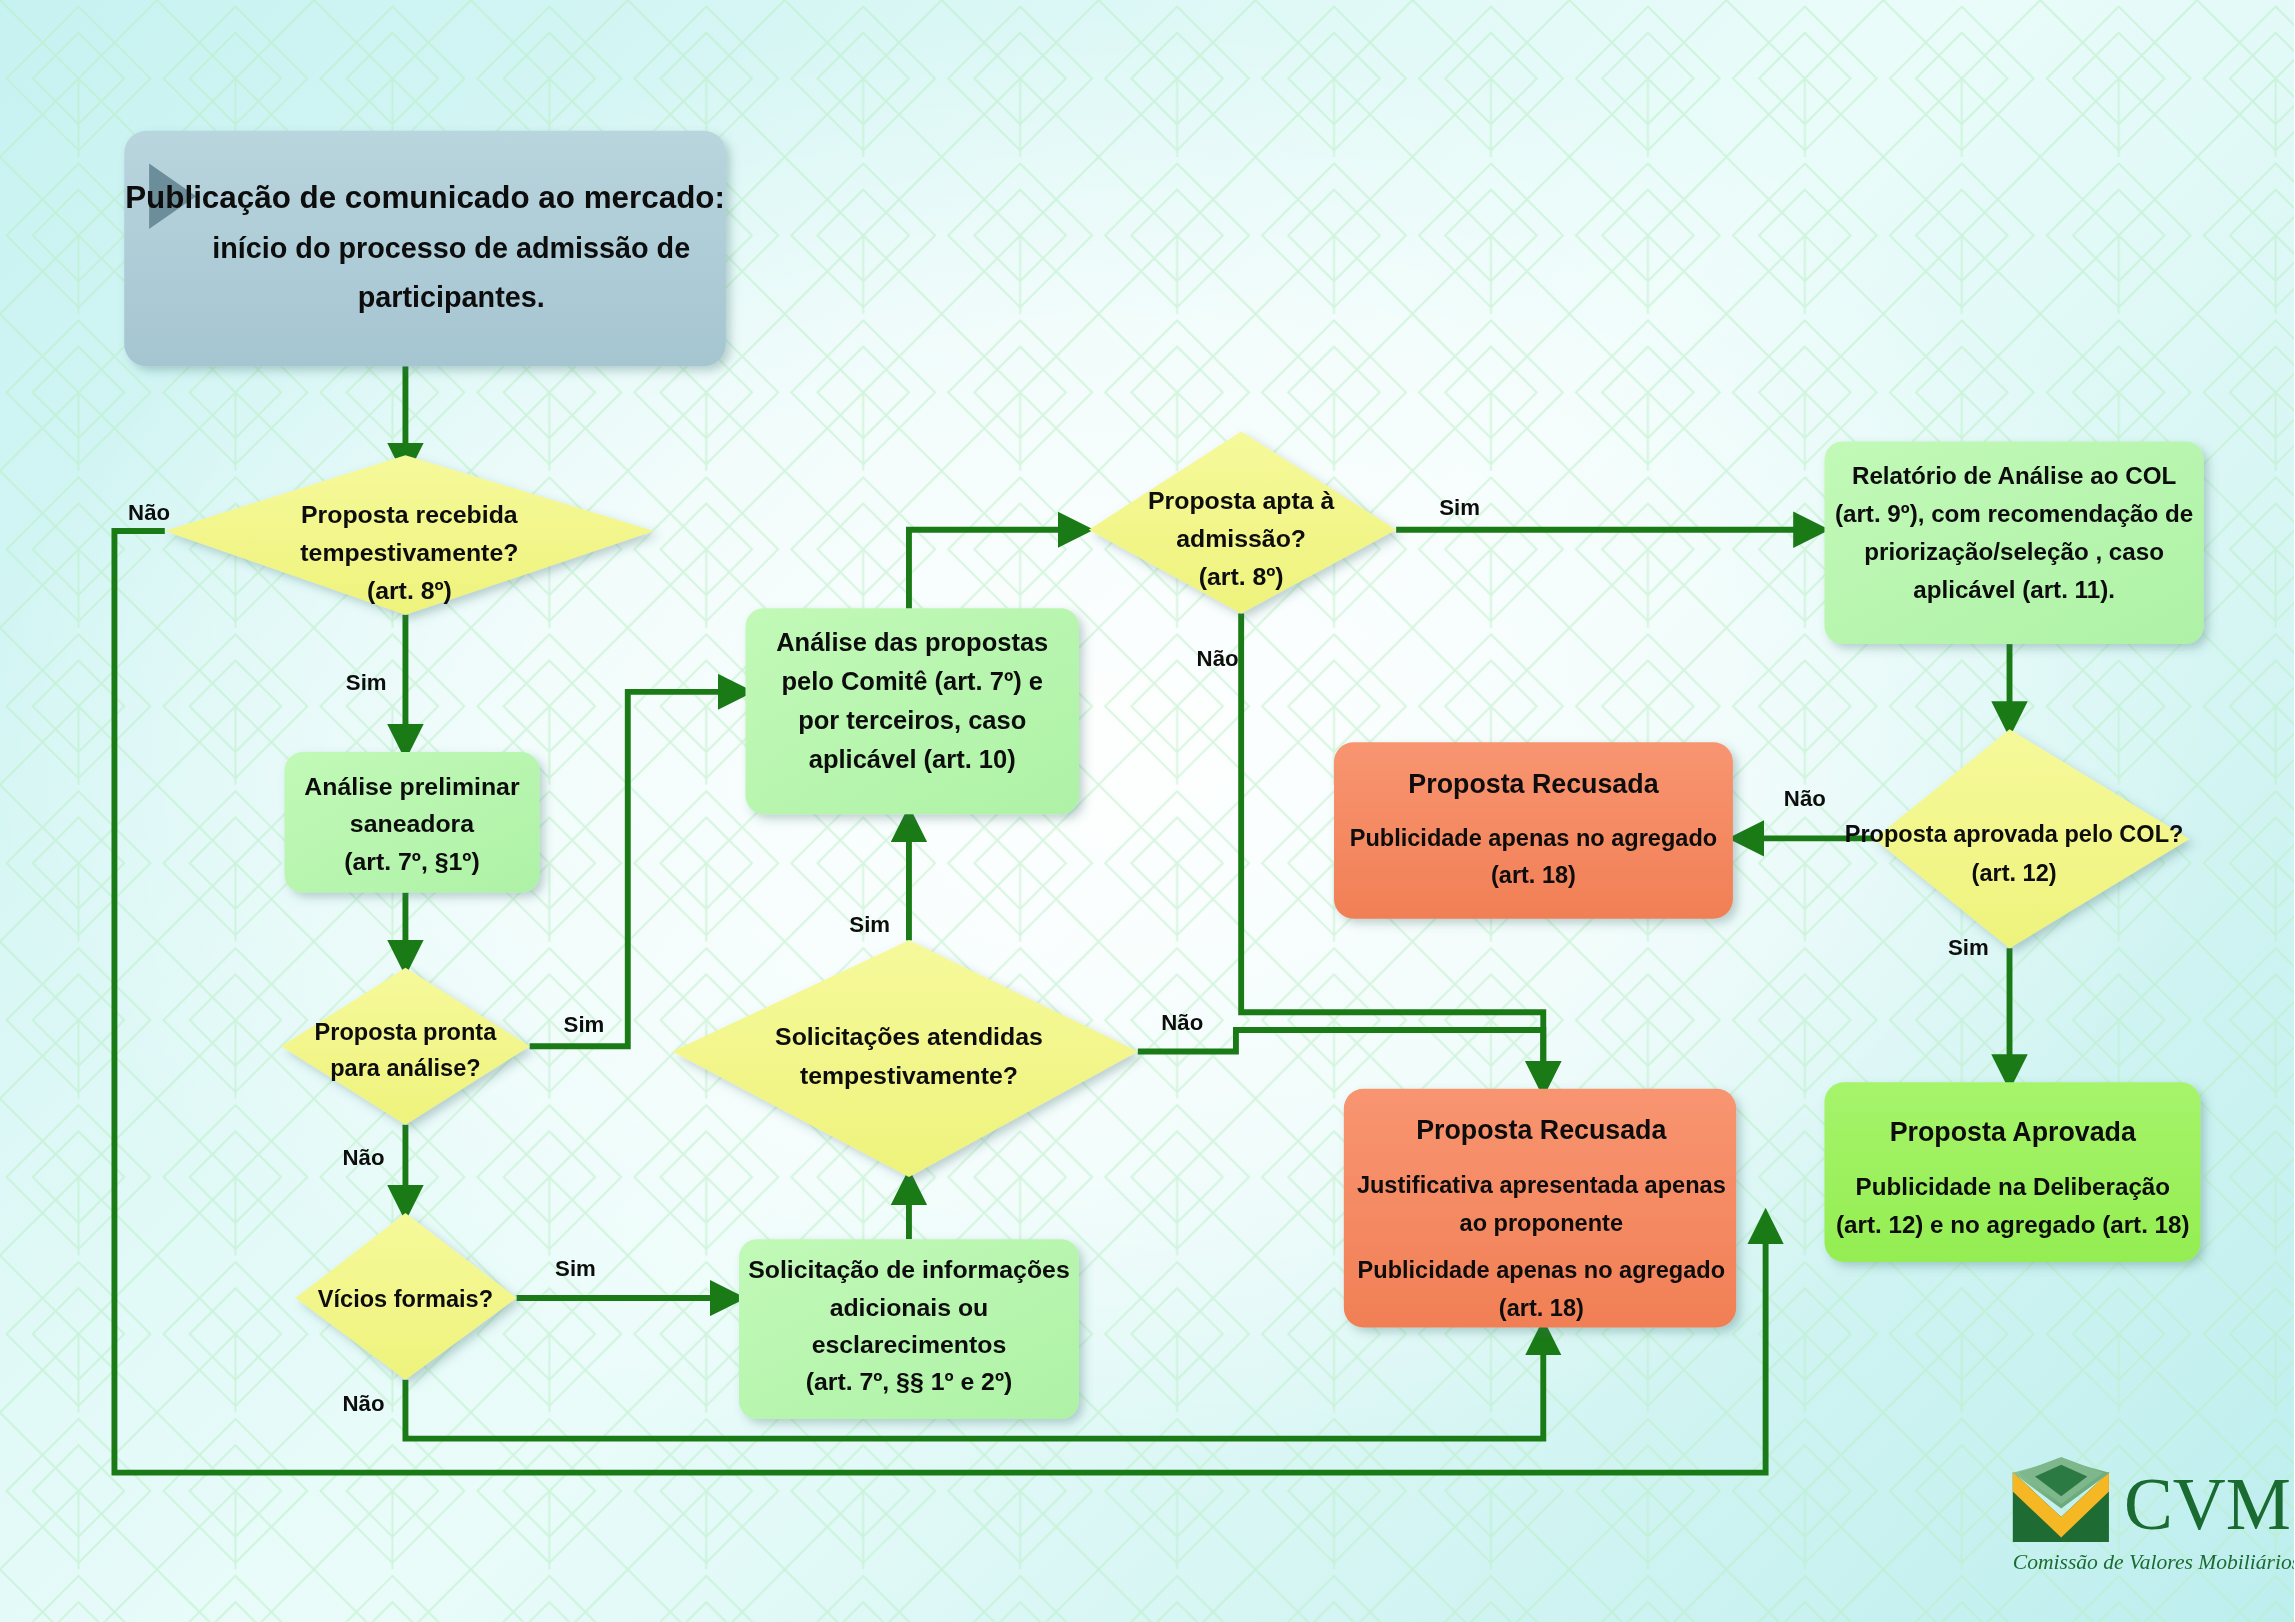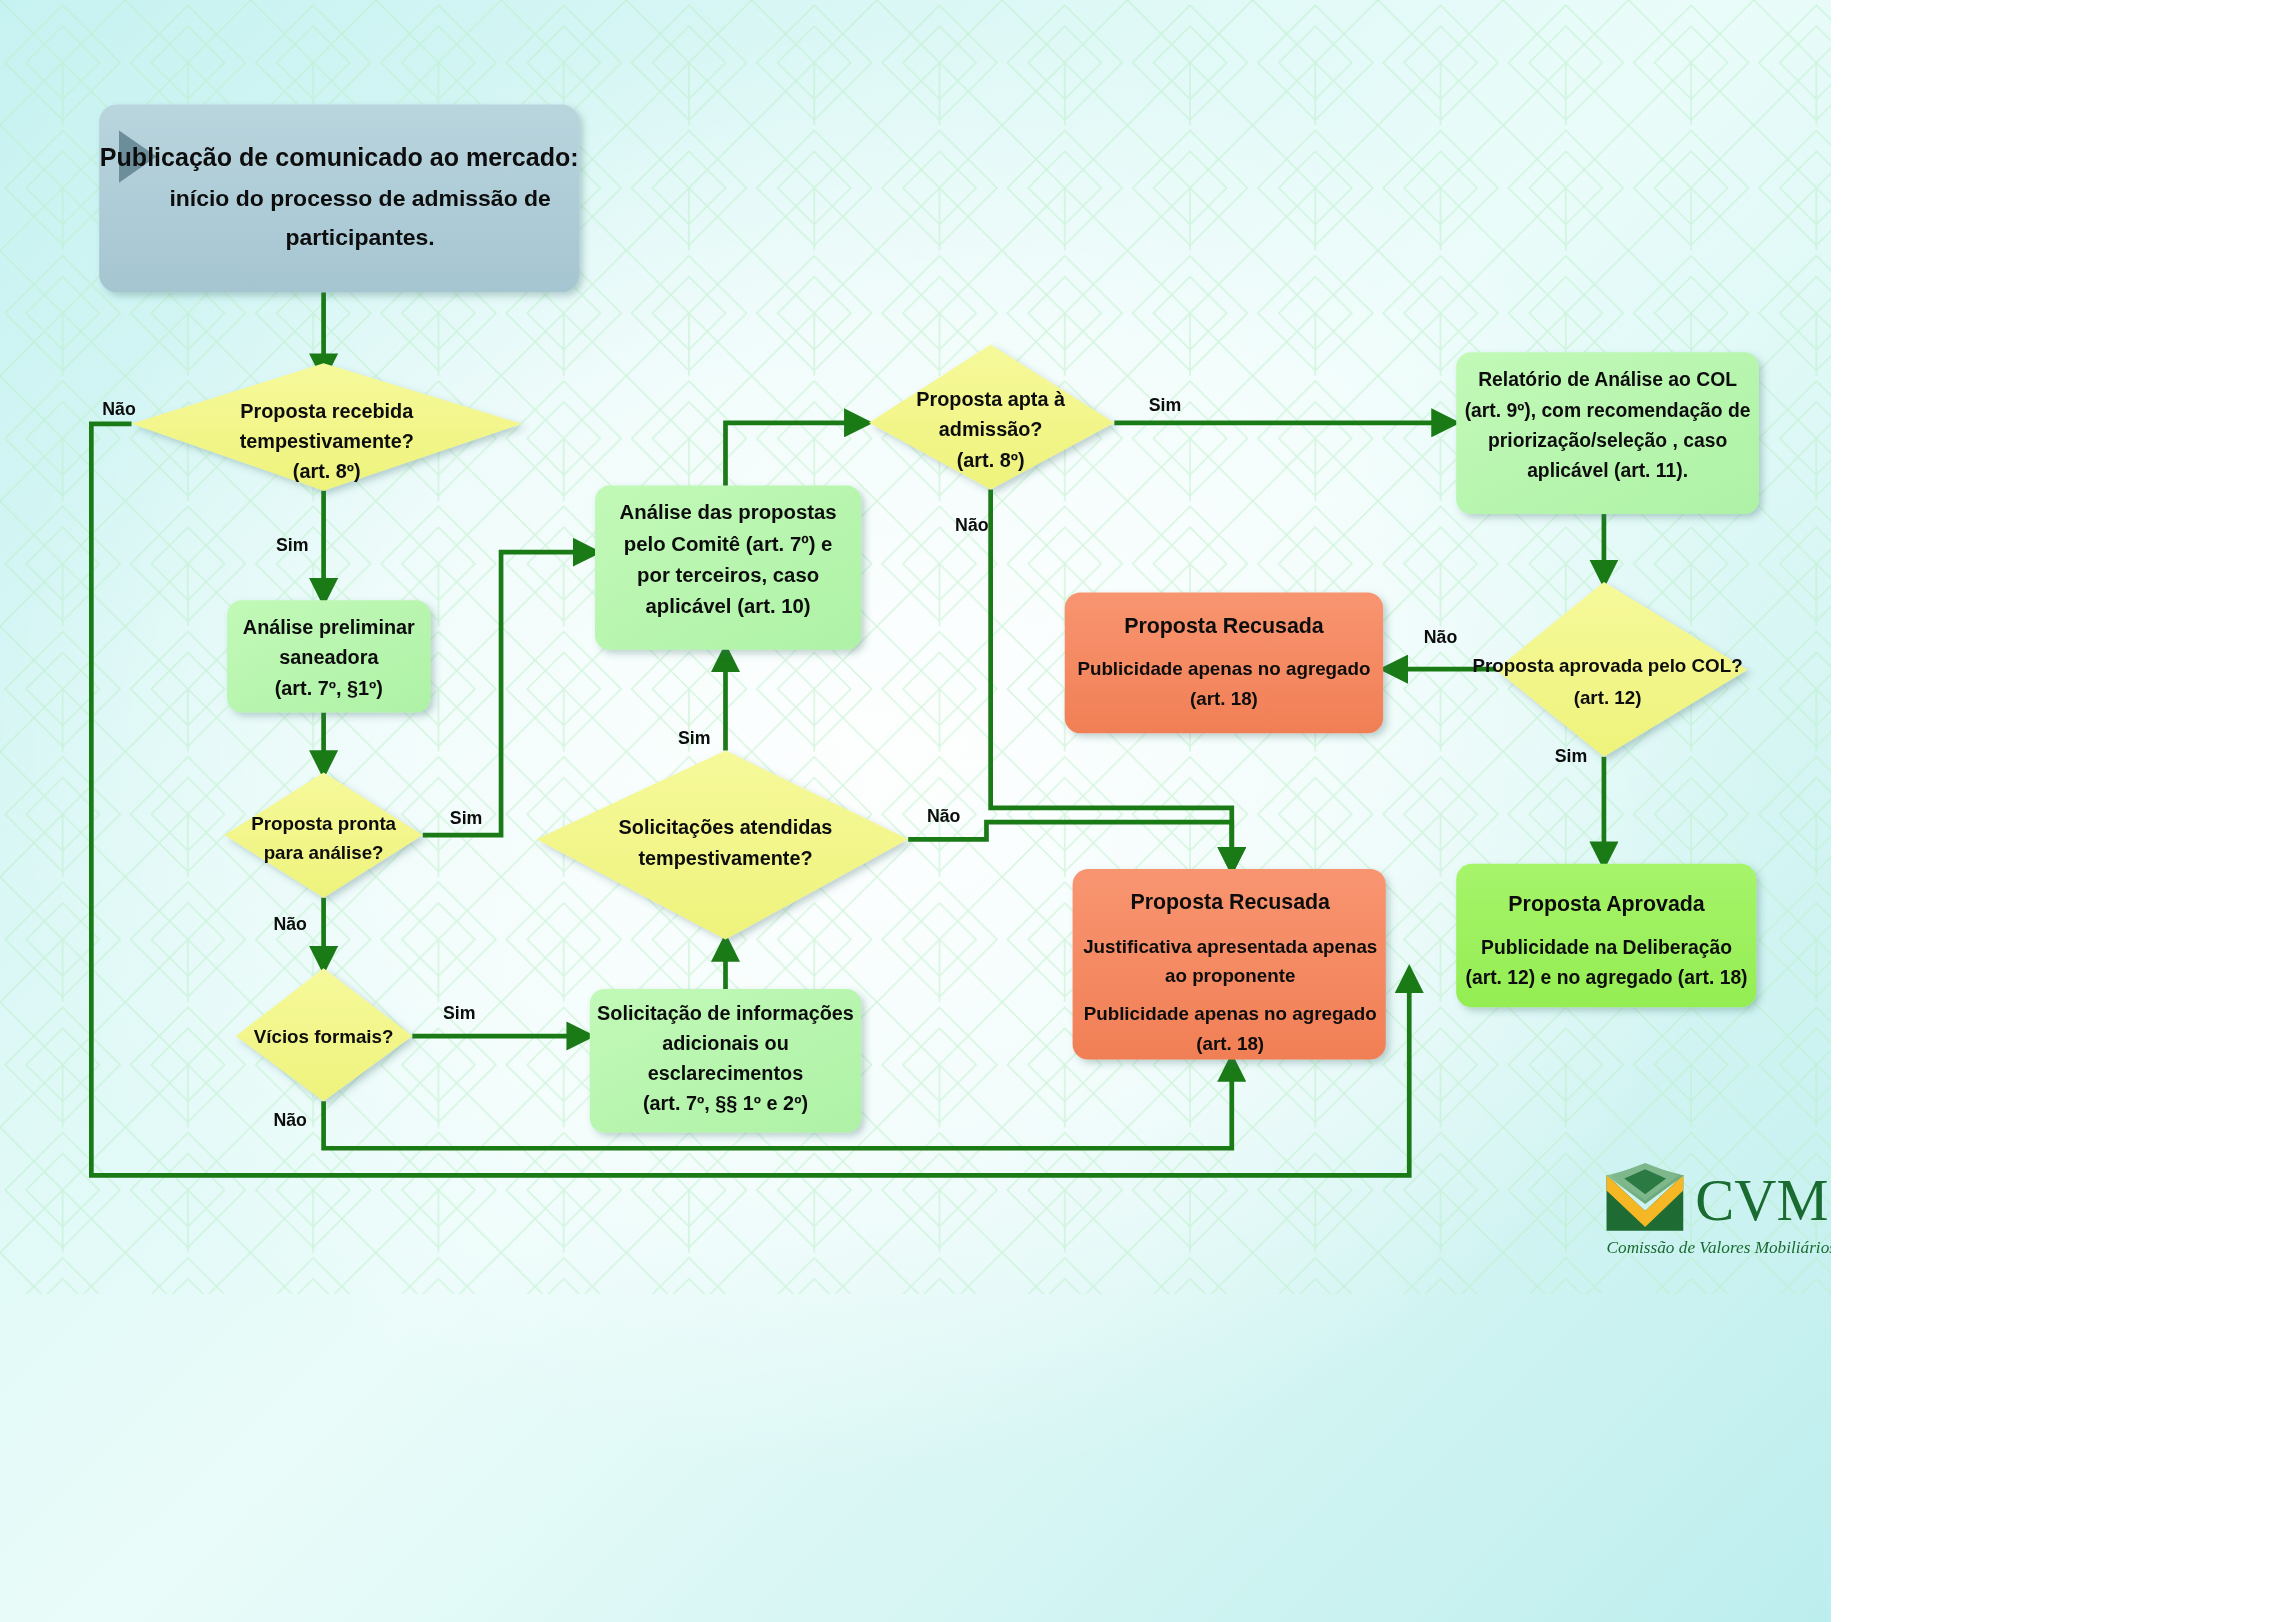--- a/index.html
+++ b/index.html
@@ -1,21 +1,21 @@
 <!DOCTYPE html>
 <html style="font-size:10.5px"><head>
 <meta charset="utf-8">
 <style>
   html, body {
     margin: 0; padding: 0;
     background: #ffffff;
   }
   #canvas {
     position: relative;
-    width: 1831px;
+    width: 2294px;
     height: 1623px;
     overflow: hidden;
     font-family: "Liberation Sans", sans-serif;
     background: #d946ef;
     text-decoration: underline;
   }
   
   #bg-gradient {
     position: absolute; inset: 0;
     background:

